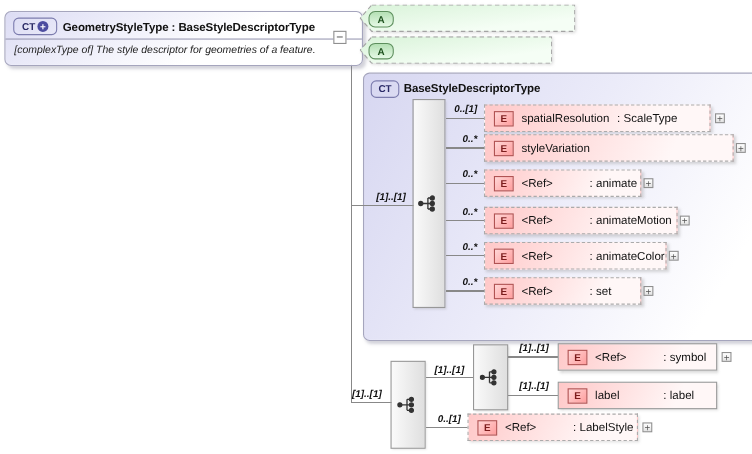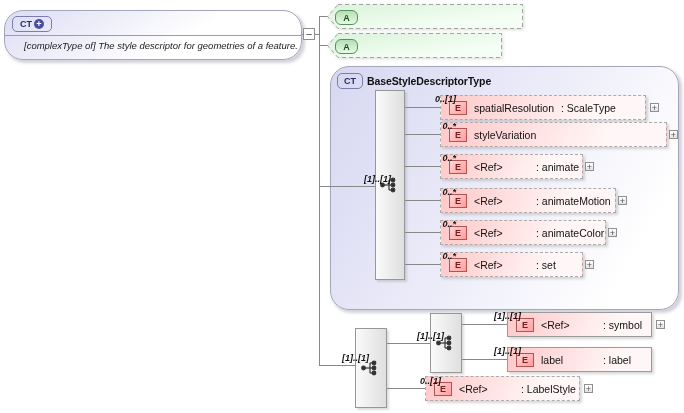--- a/index.html
+++ b/index.html
@@ -1,21 +1,21 @@
 <!DOCTYPE html>
 <html><head>
 <meta charset="utf-8">
 <style>
   html,body{margin:0;padding:0;background:#ffffff;}
   .canvas{position:relative;width:684px;height:413px;background:#ffffff;overflow:hidden;
           font-family:"Liberation Sans",sans-serif;}
   .wires{position:absolute;left:0;top:0;z-index:2;}
   
-  .card{position:absolute;border:1px solid #a5a5bd;border-radius:19px;
-        box-shadow:2.5px 2.5px 3px rgba(125,125,150,.35);}
+  .card{position:absolute;border:1px solid #a5a5bd;border-radius:6px;
+        box-shadow:2.5px 2.5px 3px rgba(125,125,150,.35);padding-left:28px;}
   .root{left:4px;top:10px;width:296px;height:48px;z-index:3;
         background:linear-gradient(150deg,#dcdcf4 0%,#ffffff 60%);}
   .bigbox{left:330px;top:66px;width:347px;height:242px;z-index:1;
         background:linear-gradient(120deg,#d7d7f1 0%,#ebebf9 45%,#ffffff 85%);}
   .sep{position:absolute;left:0;right:0;top:24px;border-top:1px solid #9a9ab4;}
   .title{position:absolute;font-size:10.5px;font-weight:bold;color:#111;white-space:nowrap;letter-spacing:-0.1px;}
   .annot{position:absolute;font-size:9.5px;font-style:italic;color:#222;white-space:nowrap;}
   .bfooter{position:absolute;left:2px;right:14px;bottom:8px;border-top:1px solid #9a9ab4;
            padding:3px 6px 0 6px;font-size:9.5px;font-style:italic;color:#222;white-space:nowrap;}
   
@@ -41,21 +41,21 @@
       box-shadow:2px 2px 2.5px rgba(140,140,140,.35);}
   .el.dashed{border:1px dashed #ababab;}
   .el.solid{border:1px solid #9a9a9a;}
   .el-name,.el-type{font-size:10.5px;font-weight:normal;color:#111;white-space:nowrap;}
   .el-name.col{min-width:55px;}
   
   .bar{position:absolute;z-index:3;border:1px solid #979797;box-sizing:border-box;
        background:linear-gradient(90deg,#fafafa,#dfdfdf);display:flex;align-items:center;justify-content:center;
        box-shadow:1.5px 1.5px 2px rgba(140,140,140,.3);}
   
-  .card-label{position:absolute;z-index:4;width:51px;font-size:9px;font-style:italic;font-weight:bold;
+  .card-label{position:absolute;z-index:4;width:29px;font-size:9px;font-style:italic;font-weight:bold;
        color:#111;text-align:right;white-space:nowrap;}
   
   .plusbox{position:absolute;z-index:4;width:9px;height:9px;border:1px solid #8f8f8f;
        background:linear-gradient(#ffffff,#e3e3e3);color:#555;font-size:9px;line-height:8px;
        display:flex;align-items:center;justify-content:center;box-sizing:border-box;}
   .minusbox{position:absolute;left:303px;top:28px;width:12px;height:12px;border:1px solid #8f8f8f;
        background:#ffffff;color:#444;font-size:11px;line-height:10px;z-index:4;
        display:flex;align-items:center;justify-content:center;box-sizing:border-box;}
 </style>
 </head>
@@ -87,22 +87,23 @@
       <path d="M462 324.5 H507"></path>
       <path d="M462 359.5 H507"></path>
     </g>
   </svg>
 
   <div class="card root">
     <span class="badge-ct ctplus" style="left:7px;top:5px;">
       <span>CT</span>
       <span class="pluscirc">+</span>
     </span>
+    <span class="title" style="left:52px;top:8px;">GeometryStyleType : BaseStyleDescriptorType</span>
     <div class="sep"></div>
-    <div class="annot" style="left:19px;top:29px;">[complexType of] The style descriptor for geometries of a feature.</div>
+    <div class="annot" style="left:8px;top:29px;">[complexType of] The style descriptor for geometries of a feature.</div>
   </div>
 
   <div class="minusbox">−</div>
 
   <div class="attr" style="left:327px;top:4px;width:196px;height:25px;">
     <svg width="196" height="25">
       <defs>
           <linearGradient id="ag1" x1="0" y1="0" x2="1" y2="1">
         <stop offset="0" stop-color="#d9f3d9"></stop>
             <stop offset="0.75" stop-color="#f5fef5"></stop>

